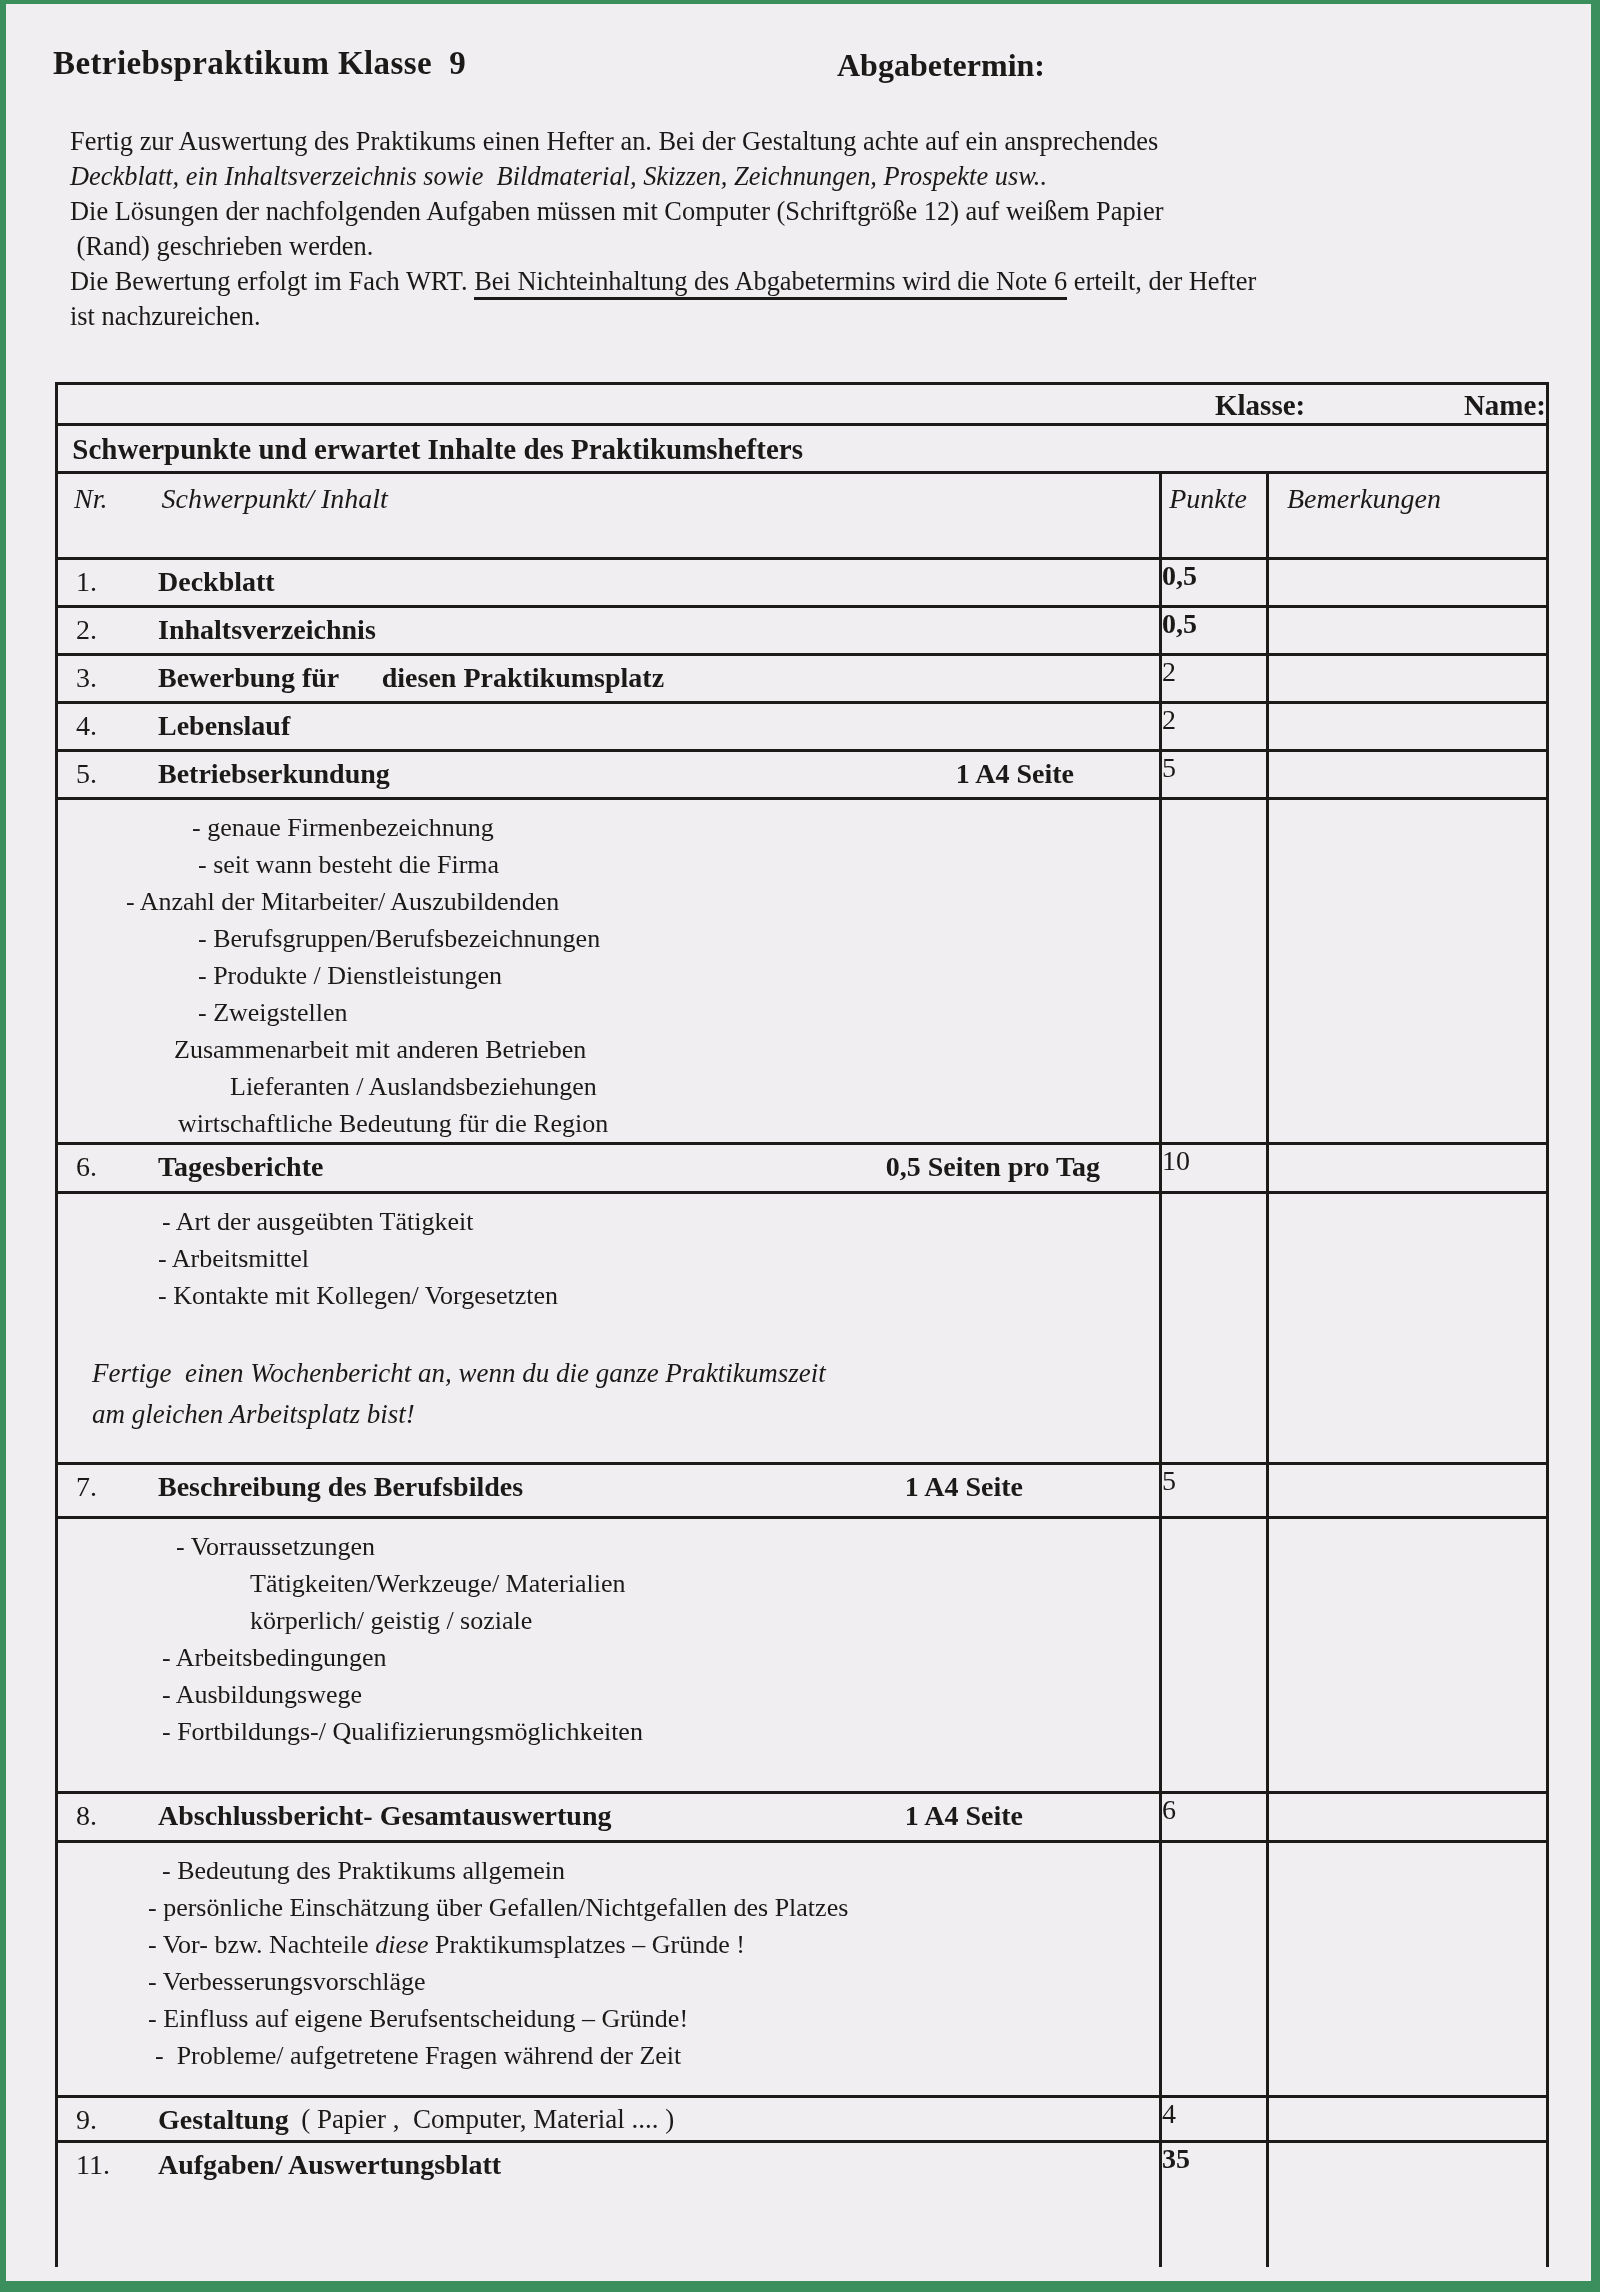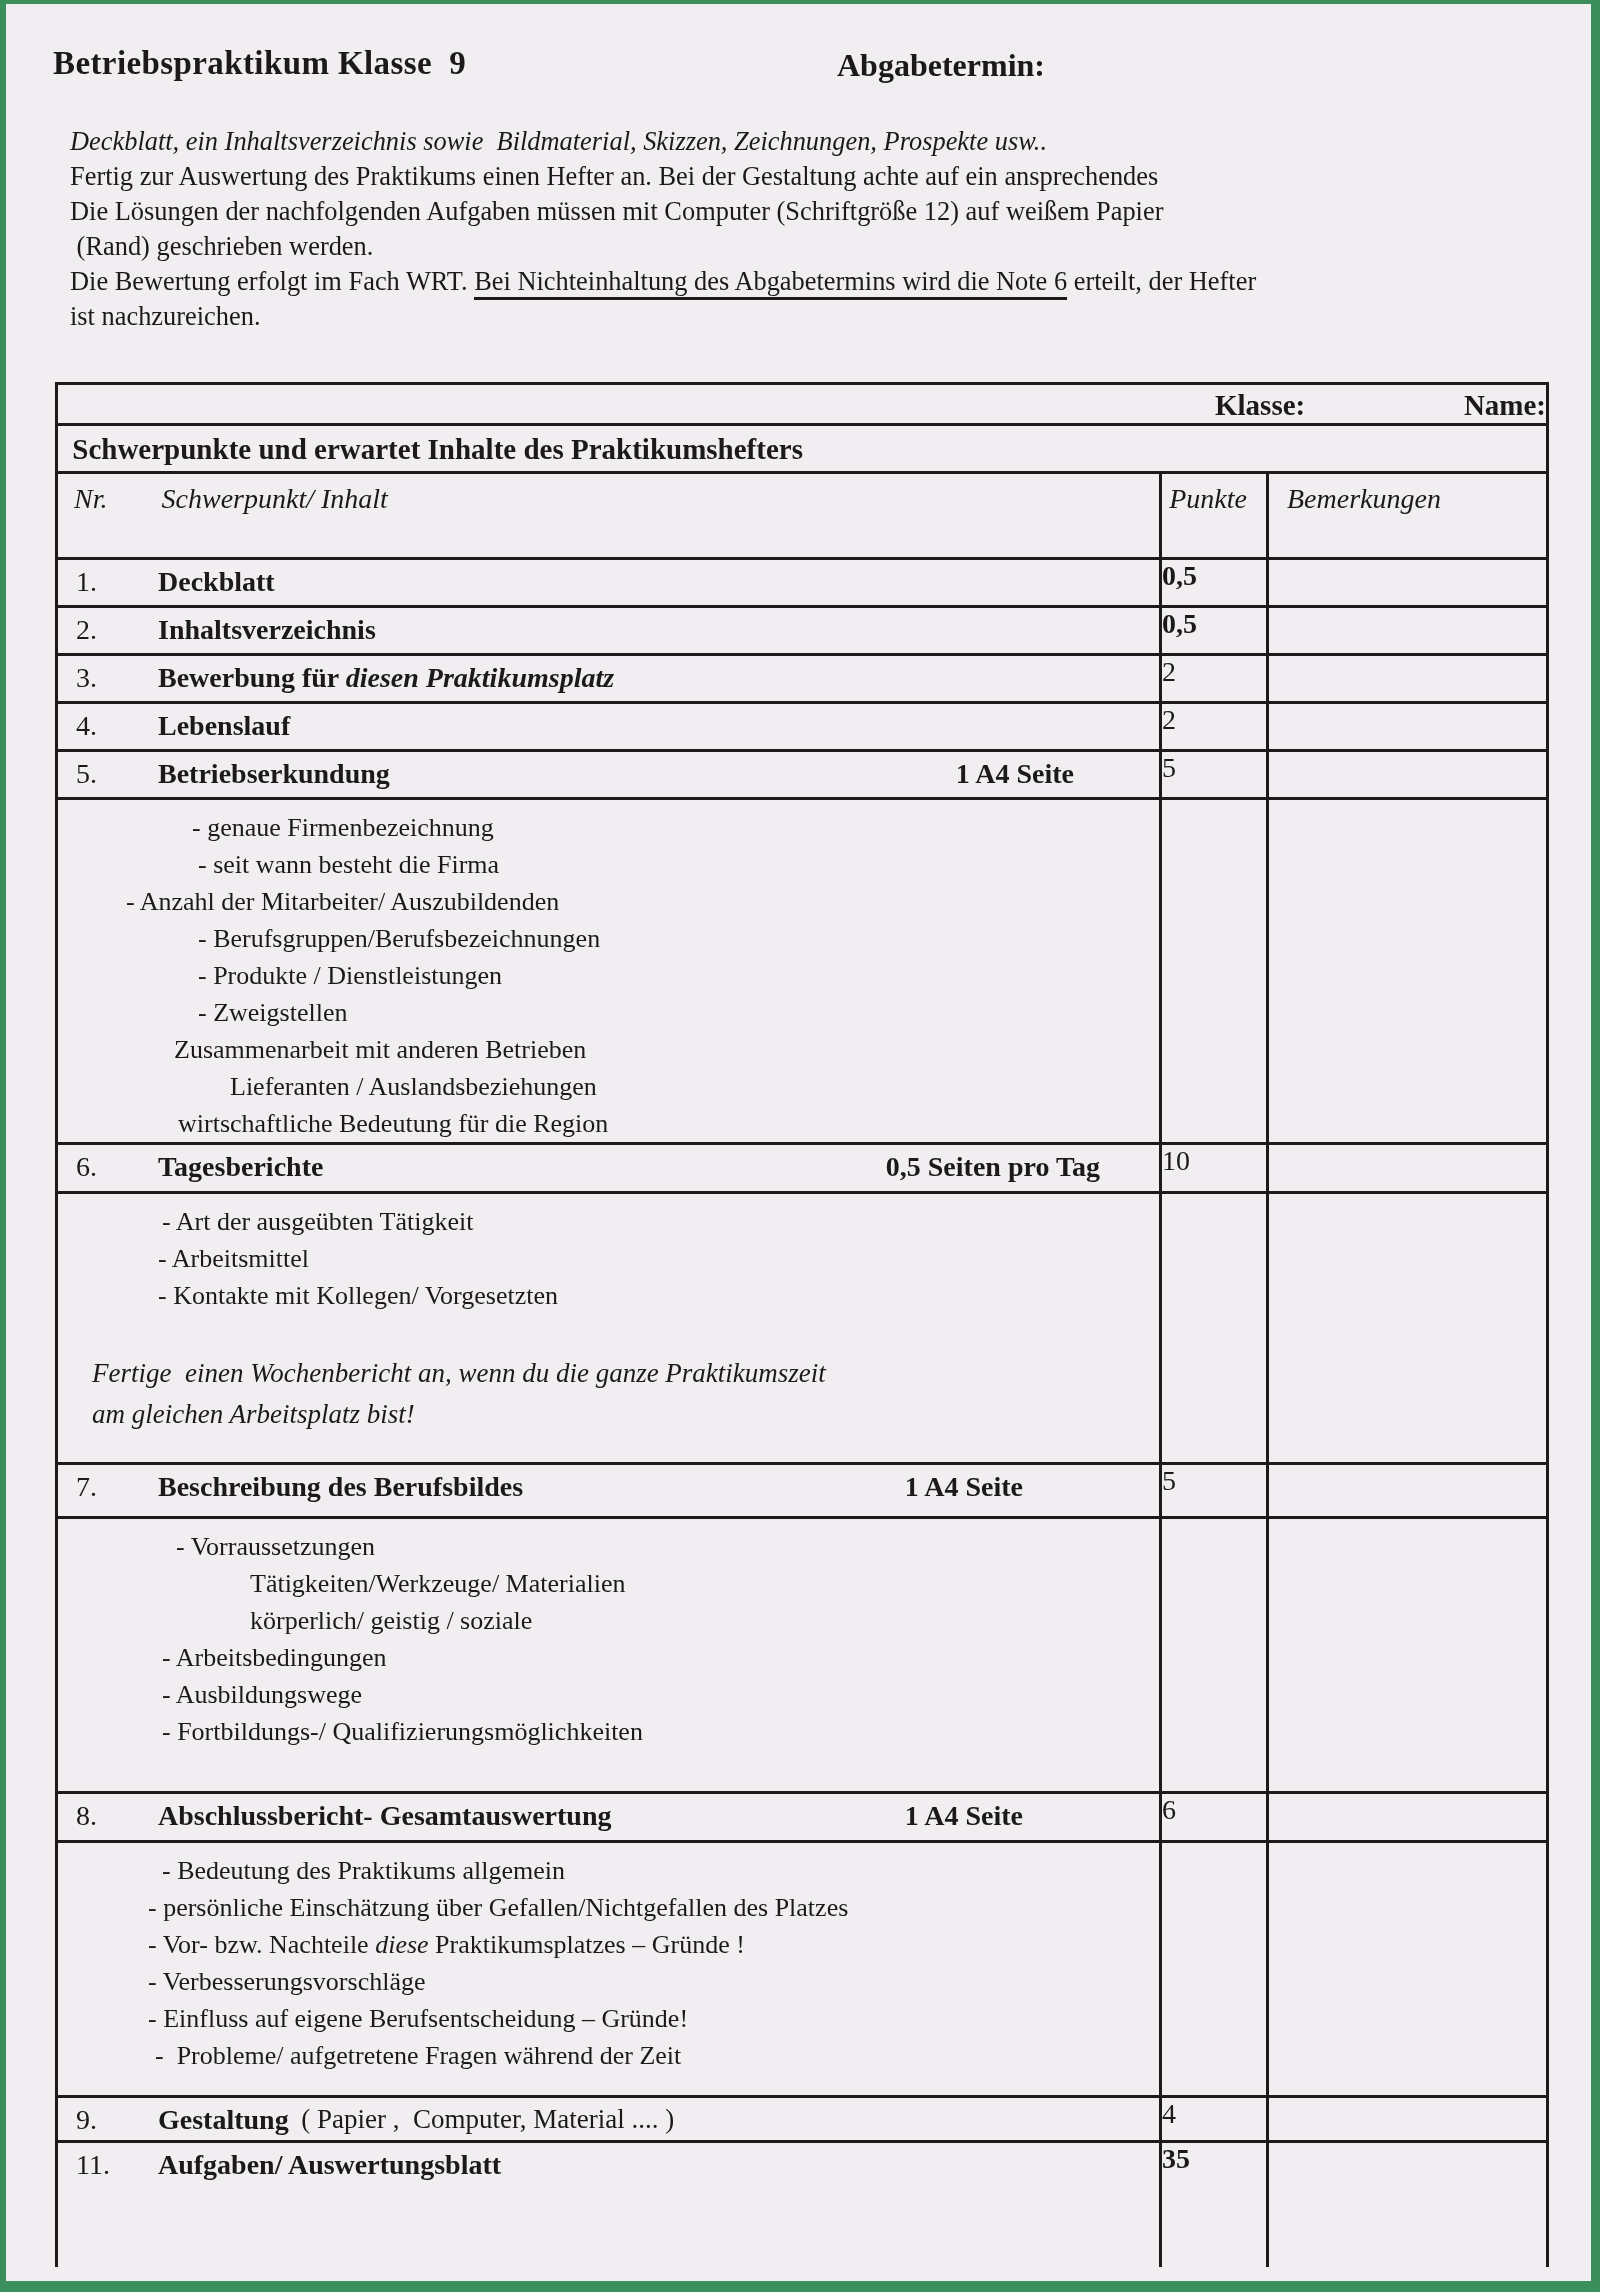--- a/index.html
+++ b/index.html
@@ -28,21 +28,21 @@
   .klasse-label{position:absolute;left:1157px;top:3.6px;font-size:29px;font-weight:bold;}
   .section-title{font-size:29px;font-weight:bold;padding:7.2px 0 0 14.3px;white-space:pre-wrap;}
   .hdr-nr{font-size:28px;font-style:italic;display:inline-block;width:100px;padding-left:16px;box-sizing:border-box;}
   .hdr-inhalt{font-size:28px;font-style:italic;}
   .hdr-punkte{font-size:28px;font-style:italic;padding:9px 0 0 7.2px;white-space:nowrap;}
   .hdr-bem{font-size:28px;font-style:italic;padding:9px 0 0 18px;}
   .hdr-pad{padding-top:9px;}
   .cell-main{display:flex;align-items:flex-start;padding-top:6.3px;}
   .nr{flex:0 0 100px;padding-left:18px;box-sizing:border-box;font-size:28px;}
   .lbl{font-weight:bold;font-size:28px;white-space:pre-wrap;}
-  .lbl-it{font-weight:bold;font-style:italic;font-size:28px;white-space:pre-wrap;}
+  .lbl-it{font-weight:bold;font-size:28px;white-space:pre-wrap;margin-left:36px;}
   .suffix{font-size:27px;white-space:pre-wrap;margin-left:12.5px;}
   .size-note{margin-left:auto;font-weight:bold;font-size:28px;white-space:nowrap;}
   .punkte{font-size:28px;padding-top:5.4px;}
   .p12{padding-left:10.7px;font-weight:bold;}.p16{padding-left:14.3px;font-weight:bold;}
   .p22{padding-left:19.7px;}.p22b{padding-left:19.7px;font-weight:bold;}
   .p34{padding-left:30px;}
   .details{padding-top:9px;}
   .dl{font-size:26px;line-height:37px;white-space:pre-wrap;}
   .note{font-size:27px;font-style:italic;line-height:41px;margin-top:39px;white-space:pre-wrap;}
 </style>
@@ -50,22 +50,22 @@
 <body>
 
 <div class="scan-frame">
 
   <div class="doc-header">
     <span class="doc-title">Betriebspraktikum Klasse  9</span>
     <span class="deadline">Abgabetermin:</span>
   </div>
 
   <div class="intro">
+    <div class="line">Fertig zur Auswertung des Praktikums einen Hefter an. Bei der Gestaltung achte auf ein ansprechendes</div>
     <div class="line it">Deckblatt, ein Inhaltsverzeichnis sowie  Bildmaterial, Skizzen, Zeichnungen, Prospekte usw..</div>
-    <div class="line">Fertig zur Auswertung des Praktikums einen Hefter an. Bei der Gestaltung achte auf ein ansprechendes</div>
     <div class="line">Die Lösungen der nachfolgenden Aufgaben müssen mit Computer (Schriftgröße 12) auf weißem Papier</div>
     <div class="line"> (Rand) geschrieben werden.</div>
     <div class="line"><span>Die Bewertung erfolgt im Fach WRT. </span><span class="ul">Bei Nichteinhaltung des Abgabetermins wird die Note 6</span><span> erteilt, der Hefter</span></div>
     <div class="line">ist nachzureichen.</div>
   </div>
 
   <table class="ws">
     <colgroup>
         <col style="width:1104px">
         <col style="width:107px">

